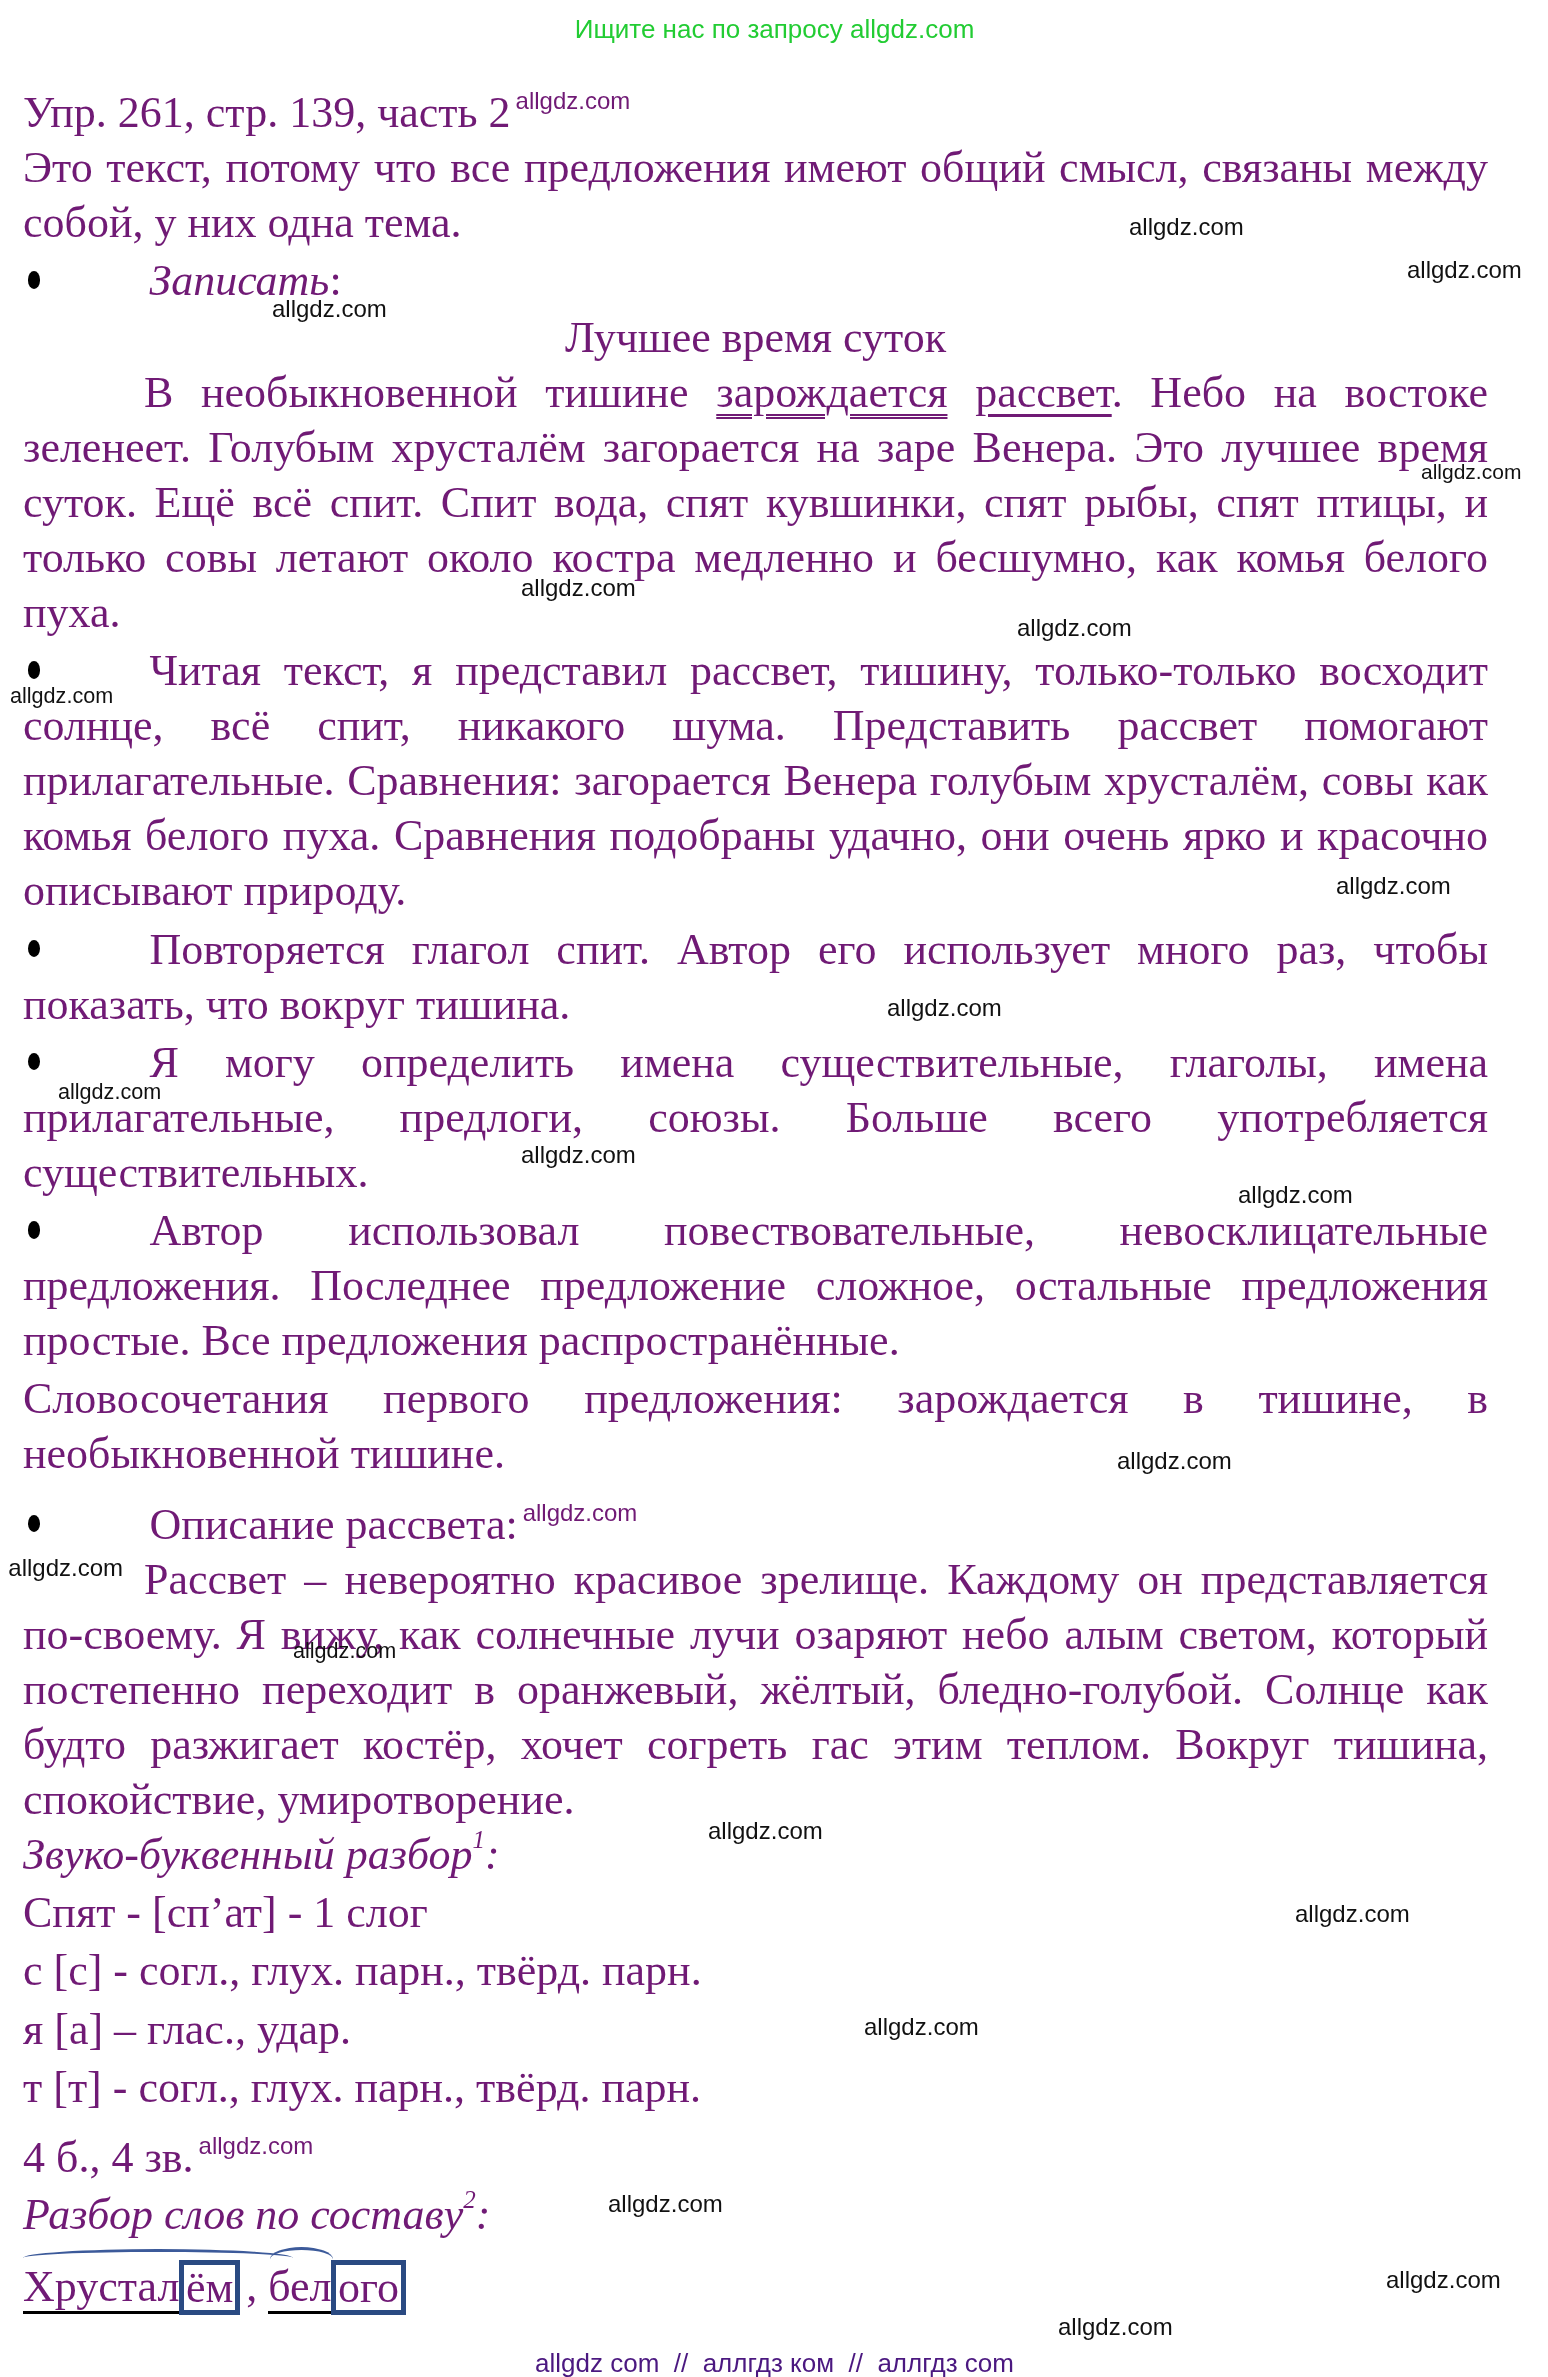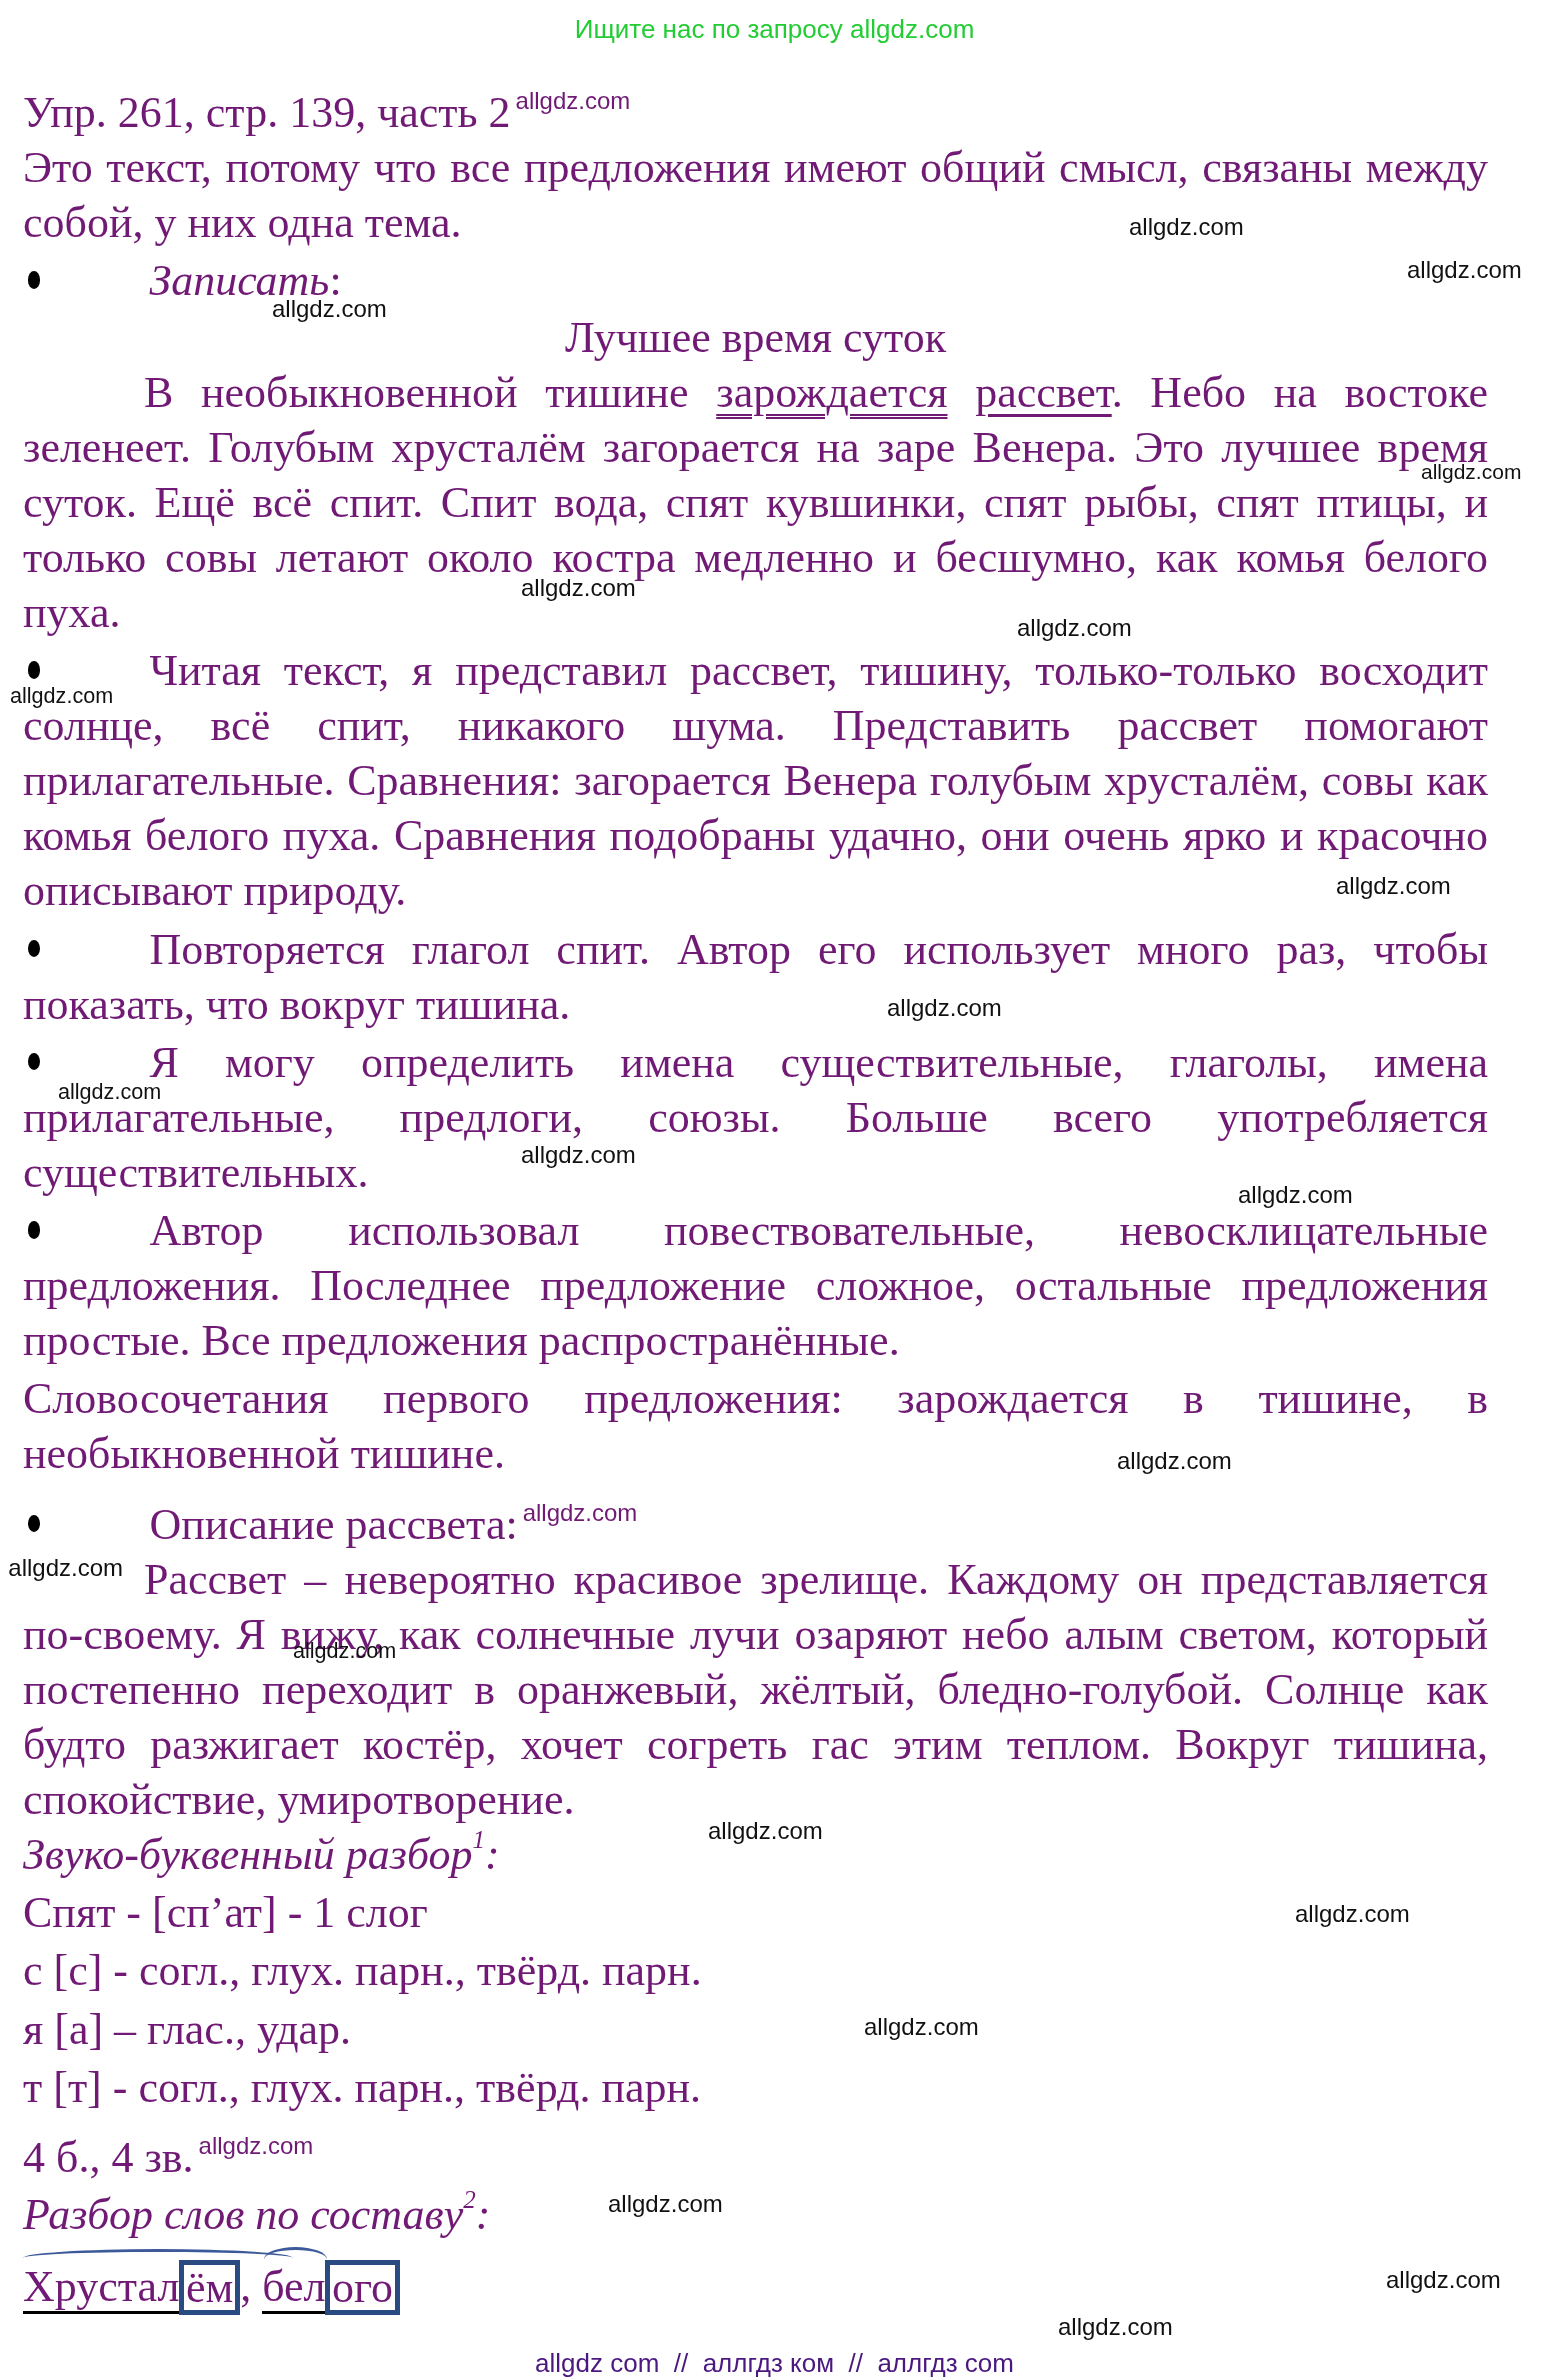--- a/index.html
+++ b/index.html
@@ -30,21 +30,21 @@
   .u1 { text-decoration: underline; text-decoration-thickness: 2.5px; text-underline-offset: 6.6px; }
   .u2 { text-decoration: underline double; text-decoration-thickness: 1.7px; text-underline-offset: 6.6px; }
   sup.fn { font-size: 25px; line-height: 0; position: relative; top: -5px; }
   .wm {
     position: absolute; font-family: "Liberation Sans", sans-serif; font-size: 24px; color: #111; white-space: nowrap;
   }
   .wm-inline { font-family: "Liberation Sans", sans-serif; font-size: 24px; vertical-align: 18px; margin-left: 5px; }
   .morph { position: relative; display: inline-block; }
   .root-ul { border-bottom: 3.3px solid #000; padding-bottom: 0px; }
   .ending-box {
-    display: inline-block; border: 5px solid #2a4a82; padding: 0 1.7px; line-height: 45px; margin: 0 0 -8.3px 0;
+    display: inline-block; border: 5px solid #2a4a82; padding: 0 1.7px; line-height: 45px; margin: 0 6px -8.3px 0;
     position: relative; top: 1.7px; text-align: right;
   }
   .arc {
     position: absolute; border-top: 3.3px solid #3c5a9a; border-radius: 50% 50% 0 0;
   }
   .morph-line { position: relative; margin-top: 16.6px; }
 </style>
 </head>
 <body>
 

